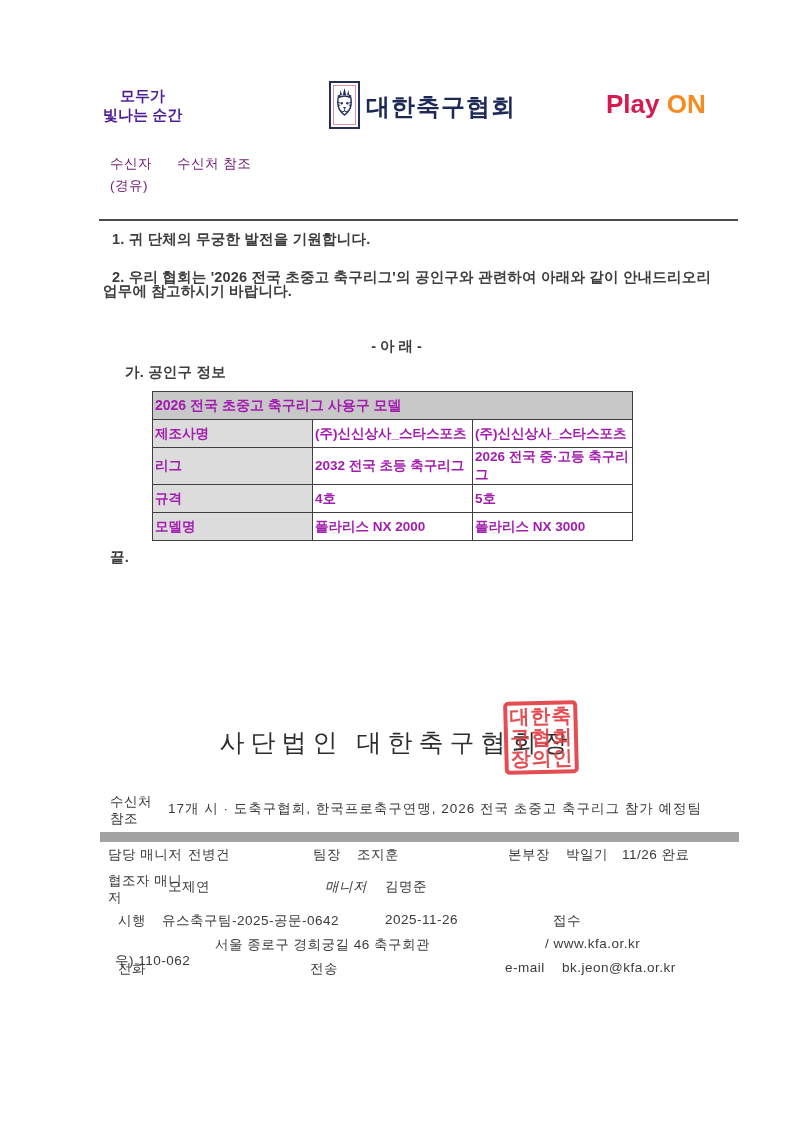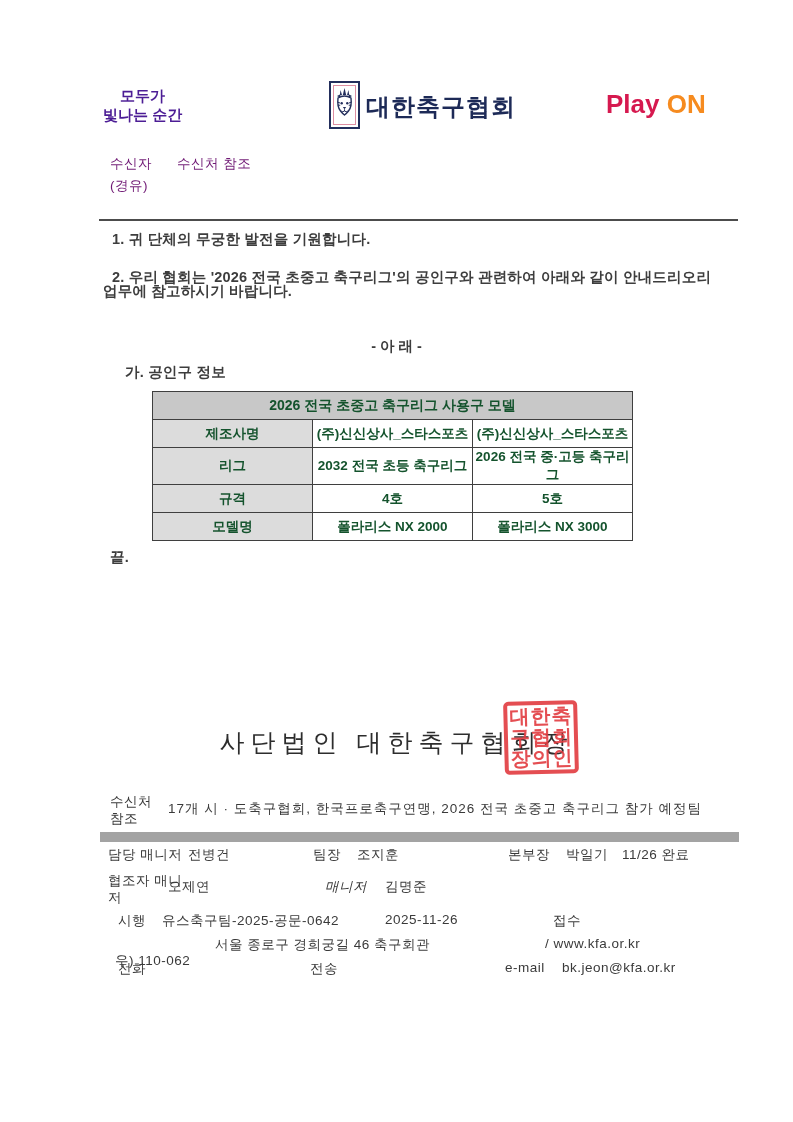--- a/index.html
+++ b/index.html
@@ -15,21 +15,21 @@
   .playon{left:606px;top:89px;font-size:26px;font-weight:800;letter-spacing:0;white-space:pre;}
   .play{color:#d6194f}.on{color:#f68b1f}
   
   .rline{font-size:13.5px;color:#701a75;white-space:pre;letter-spacing:0.5px;}
   .rule{left:99px;top:219px;width:639px;border-top:2px solid #4c4c4c;height:0;}
   
   .bp{font-size:14.5px;font-weight:bold;color:#3d3d3d;letter-spacing:0.2px;white-space:pre;}
   .center-line{left:0;top:337px;width:793px;text-align:center;font-size:14.5px;font-weight:bold;color:#3d3d3d;}
   
   .ball-table{left:152px;top:391px;border-collapse:collapse;table-layout:fixed;width:481px;}
-  .ball-table td{border:1.5px solid #3f3f3f;height:27px;text-align:center;font-size:13.5px;font-weight:bold;color:#14532d;padding:0 2px;}
+  .ball-table td{border:1.5px solid #3f3f3f;height:27px;font-size:13.5px;font-weight:bold;color:#a21caf;padding:0 2px;}
   .ball-table .thead{background:#c8c8c8;font-size:14px;}
   .ball-table .lbl{background:#dcdcdc;width:62px;}
   .ball-table .c1{width:208px;background:#fff;}
   .ball-table .c2{width:209px;background:#fff;}
   
   .sig{left:0;top:726px;width:793px;text-align:center;font-size:25px;color:#2d2d2d;letter-spacing:6px;font-weight:400;}
   .seal{left:504px;top:701px;width:64px;height:64px;border:4px solid #e23b40;border-radius:5px;color:#e23b40;
         font-size:20px;font-weight:bold;line-height:21px;padding:1px 0 0 2px;word-break:break-all;
         letter-spacing:1px;opacity:0.9;transform:rotate(-1.5deg);overflow:hidden;}
   

